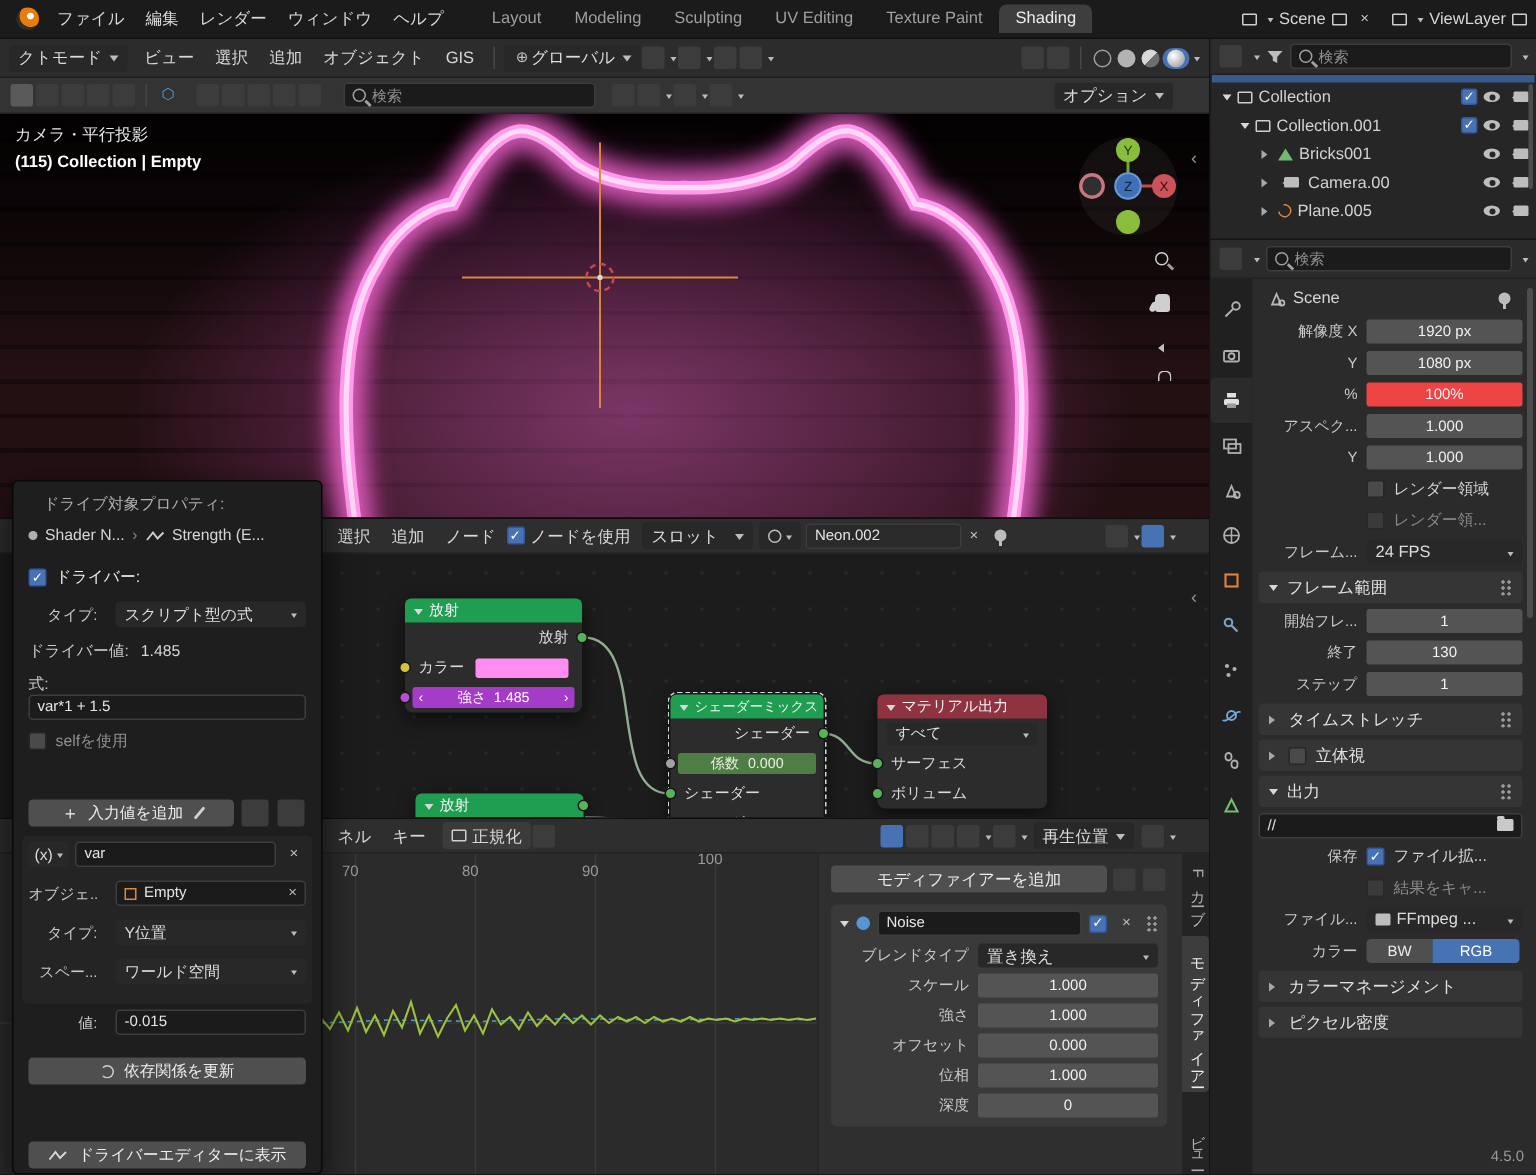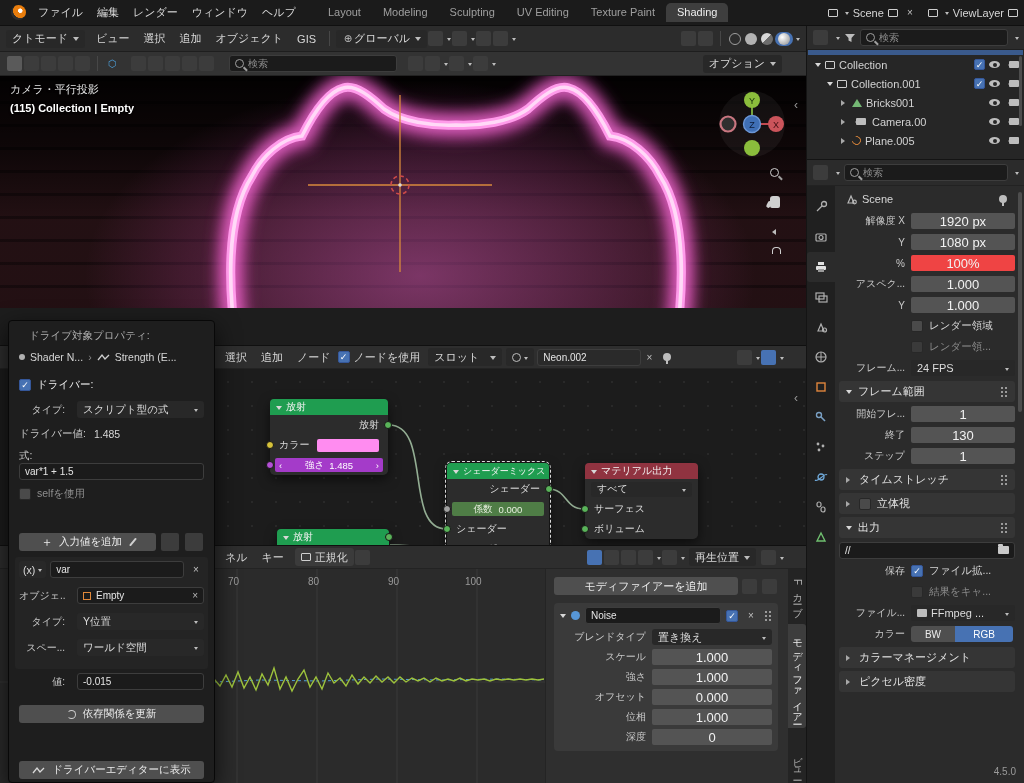--- a/index.html
+++ b/index.html
@@ -9,21 +9,21 @@
   .abs{position:absolute}
   .fx{display:flex;align-items:center}
   .grow{flex:1}
   .mi{padding:0 7px;white-space:nowrap;color:#d8d8d8}
   .tab{padding:3px 11px 4px;border-radius:5px 5px 0 0;color:#9f9f9f;white-space:nowrap}
   .tab.active{background:#3e3e3e;color:#eeeeee}
   .caret{width:0;height:0;border:3px solid transparent;border-top:4px solid #bdbdbd;display:inline-block;margin-left:5px;position:relative;top:2px}
   .caret.s{border-width:2.5px;border-top-width:3.5px;margin-left:3px}
   .dd{background:#282828;border-radius:3px;height:18px;display:flex;align-items:center;padding:0 6px;color:#dcdcdc;white-space:nowrap}
   .btn{background:#4f4f4f;border-radius:3px;height:18px;display:flex;align-items:center;justify-content:center;color:#ececec;white-space:nowrap}
-  .vfield{background:#545454;border-radius:2px;height:16px;display:flex;align-items:center;justify-content:center;color:#f2f2f2;font-size:13px}
+  .vfield{background:#545454;border-radius:2px;height:16px;display:flex;align-items:center;justify-content:center;color:#f2f2f2;font-size:10px}
   .tfield{background:#1b1b1b;border:1px solid #3d3d3d;border-radius:3px;height:17px;display:flex;align-items:center;padding:0 5px;color:#e5e5e5;font-size:10px;gap:4px}
   .cb{width:12px;height:12px;border-radius:2px;background:#4a4a4a;border:1px solid #272727;display:flex;align-items:center;justify-content:center;font-size:9px;color:#fff;flex:none}
   .cb.on{background:#4772b3;border-color:#35579a}
   .sep{width:1px;height:15px;background:#474747;margin:0 6px;flex:none}
   .hic{color:#c0c0c0;min-width:16px;height:16px;display:flex;align-items:center;justify-content:center;font-size:10px}
   .icsq{width:15px;height:15px;border-radius:2px;background:#3c3c3c;margin:0 1px;flex:none}
   .mag{width:9px;height:9px;border:1.6px solid #9f9f9f;border-radius:50%;position:relative;flex:none}
   .mag::after{content:"";position:absolute;width:5px;height:1.6px;background:#9f9f9f;transform:rotate(45deg);left:6.5px;top:8px}
   .eye{width:11px;height:7px;background:#bdbdbd;border-radius:50%;position:relative;flex:none}
   .eye::after{content:"";position:absolute;left:3.5px;top:1.6px;width:4px;height:4px;border-radius:50%;background:#262626}
@@ -160,21 +160,21 @@
       <span class="caret s"></span>
     <span class="icsq"></span>
       <span class="caret s"></span>
     <span class="grow"></span>
     <span class="dd" style="margin-right:18px">
       <span>オプション</span>
         <span class="caret"></span>
     </span>
   </div>
 
-  <div class="abs" style="left:0;top:76px;width:806px;height:232px;overflow:hidden;background:#000">
+  <div class="abs" style="left:0;top:76px;width:806px;height:269px;overflow:hidden;background:#000">
     <div class="abs" style="inset:0;background:
       radial-gradient(ellipse 430px 250px at 420px 200px, rgba(255,110,225,.40), rgba(255,90,210,.14) 55%, transparent 78%),
       linear-gradient(rgba(0,0,0,.93), rgba(0,0,0,.6) 32%, rgba(30,12,16,.18) 62%),
       repeating-linear-gradient(0deg, #241114 0 20px, #150a0c 20px 23px),
       repeating-linear-gradient(90deg, rgba(36,17,20,.6) 0 44px, rgba(18,8,10,.6) 44px 47px),
       #1d0e11"></div>
     <svg class="abs" style="left:0;top:0" width="806" height="269" viewBox="0 0 806 269">
       <defs>
         <path id="catp" d="M243,310 C225,215 226,140 252,100 C262,80 282,62 302,60 C312,40 327,16 343,12 C356,8 372,22 384,33 C402,46 432,50 456,49 C480,50 510,46 528,33 C540,22 556,8 569,12 C585,16 600,40 610,60 C630,62 650,80 660,100 C686,140 687,215 669,310"></path>
         <filter id="glow" x="-60%" y="-60%" width="220%" height="220%">
@@ -357,21 +357,21 @@
       <line x1="317" y1="0" x2="317" y2="215" stroke="#3a3a3a"></line>
       <line x1="397" y1="0" x2="397" y2="215" stroke="#3a3a3a"></line>
       <line x1="477" y1="0" x2="477" y2="215" stroke="#3a3a3a"></line>
       <line x1="0" y1="113" x2="545" y2="113" stroke="#383838"></line>
       <polyline points="214,113 260,111 320,112 380,110 440,111 500,110 544,111" fill="none" stroke="#4f9ed8" stroke-width="1" stroke-dasharray="3 3"></polyline>
       <polyline points="214,110 220,117 226,106 232,118 238,103 244,119 250,108 256,121 262,105 268,116 274,99 280,120 286,108 292,122 298,110 304,101 310,118 316,108 322,120 328,104 334,114 340,109 346,117 352,106 358,115 364,108 370,114 376,107 382,113 388,108 394,114 400,108 406,113 412,109 418,112 424,109 430,113 436,109 442,112 448,110 454,112 460,109 466,112 472,110 478,111 484,110 490,112 496,110 502,111 508,110 514,111 520,110 526,111 532,110 538,111 544,110" fill="none" stroke="#9dc23c" stroke-width="1.4"></polyline>
     </svg>
     <div class="abs" style="left:228px;top:30px;color:#9a9a9a;font-size:10px">70</div>
     <div class="abs" style="left:308px;top:30px;color:#9a9a9a;font-size:10px">80</div>
     <div class="abs" style="left:388px;top:30px;color:#9a9a9a;font-size:10px">90</div>
-    <div class="abs" style="left:465px;top:30px;color:#9a9a9a;font-size:10px">100</div>
+    <div class="abs" style="left:465px;top:22px;color:#9a9a9a;font-size:10px">100</div>
 
     <div class="abs" style="left:545px;top:23px;width:243px;height:215px;background:#2f2f2f;border-left:1px solid #242424;padding:8px 10px 8px 8px">
       <div class="fx" style="gap:3px">
         <span class="btn" style="flex:1">モディファイアーを追加</span>
         <span class="icsq"></span>
         <span class="icsq"></span>
       </div>
       <div style="background:#3a3a3a;border-radius:4px;margin-top:8px;padding:4px 6px 6px">
         <div class="fx" style="gap:5px">
           <span class="tri"></span>

